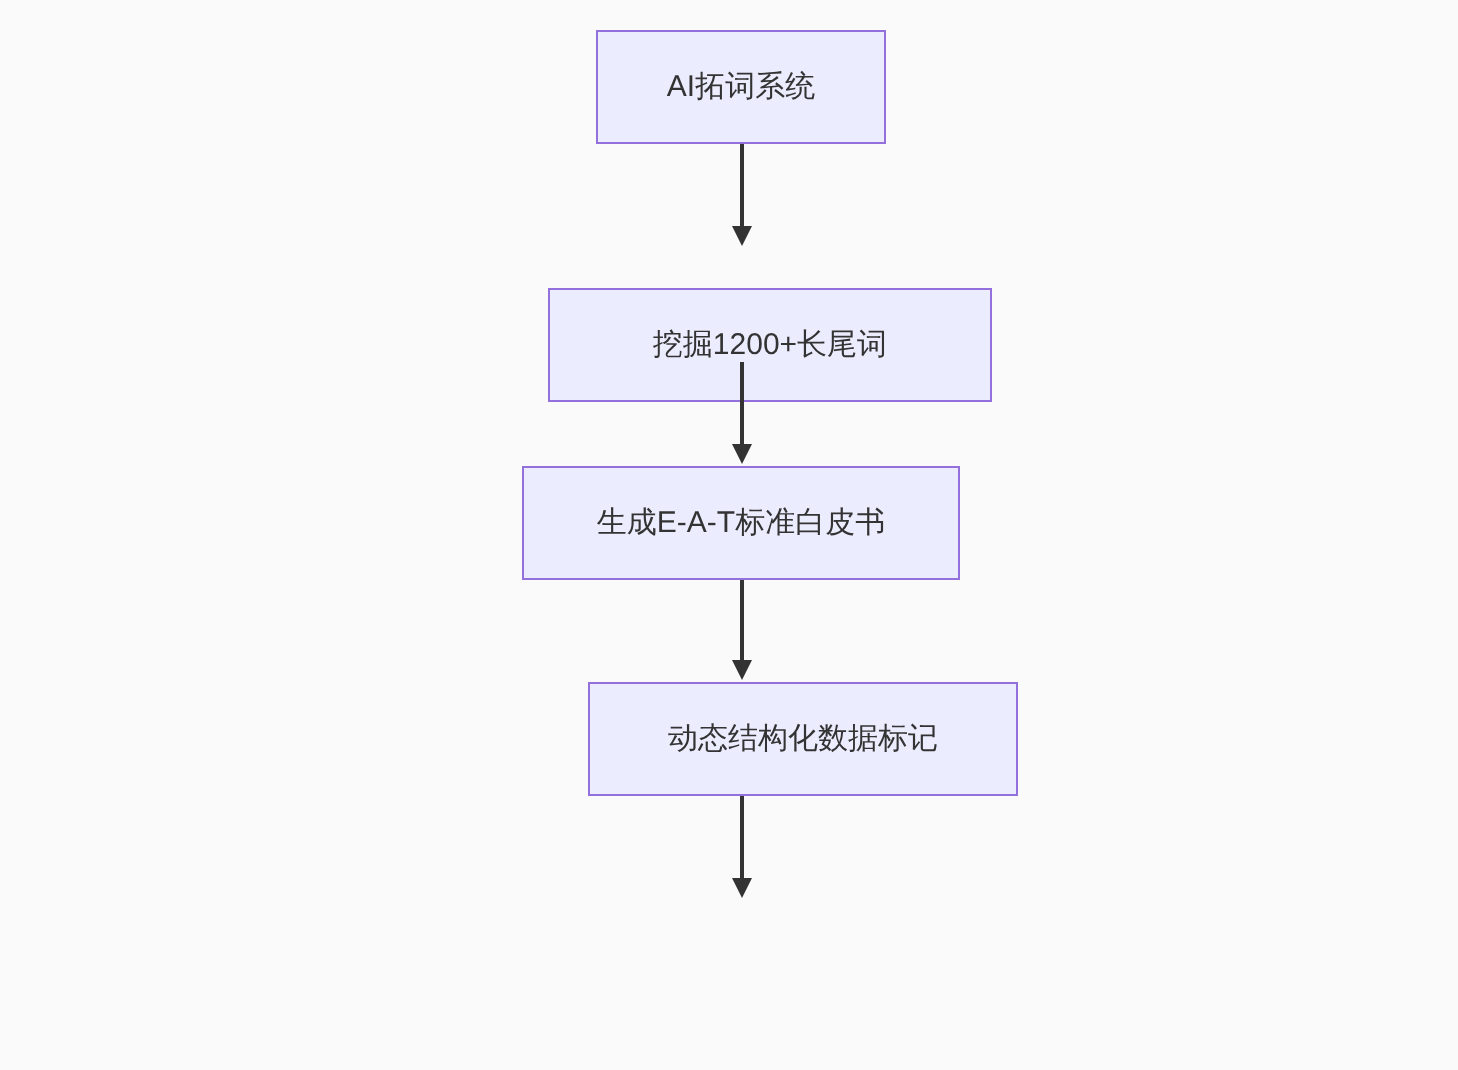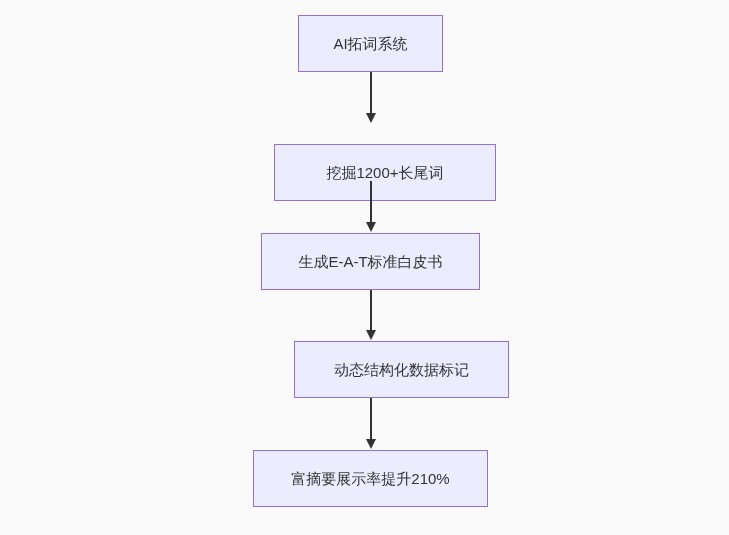--- a/index.html
+++ b/index.html
@@ -59,23 +59,20 @@
   </div>
 
   <div class="node node-3">
     <span>生成E-A-T标准白皮书</span>
   </div>
 
   <div class="node node-4">
     <span>动态结构化数据标记</span>
   </div>
 
-  <div class="node node-5">
-    <span>富摘要展示率提升210%</span>
-  </div>
 
   <svg class="edges-overlay" width="729" height="535" viewBox="0 0 729 535" xmlns="http://www.w3.org/2000/svg">
     <g stroke="#333333" stroke-width="2" fill="#333333">
       <g>
         <line x1="371" y1="72" x2="371" y2="114"></line>
         <polygon points="371,123 366,113 376,113" stroke="none"></polygon>
       </g>
       <g>
         <line x1="371" y1="181" x2="371" y2="223"></line>
         <polygon points="371,232 366,222 376,222" stroke="none"></polygon>

